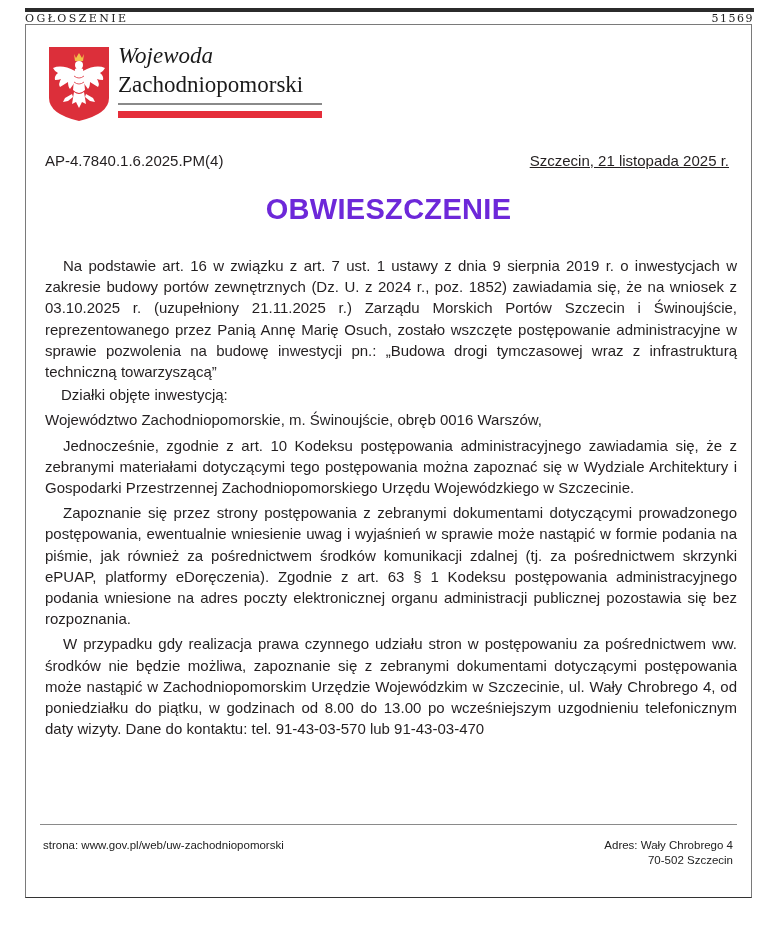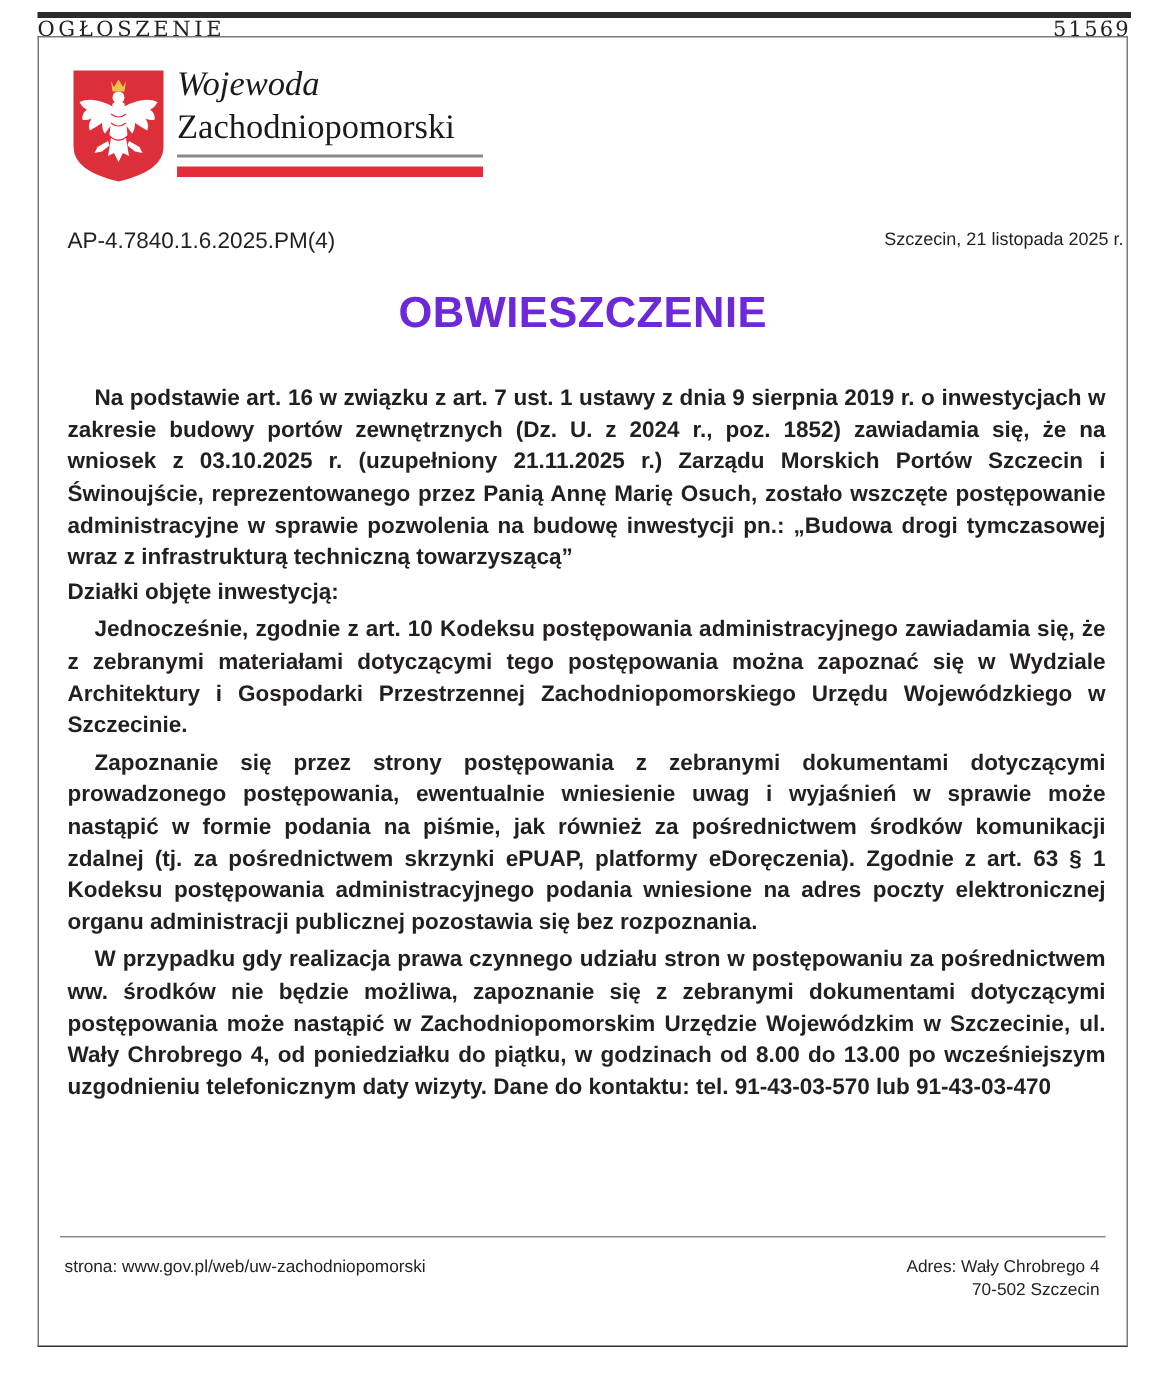--- a/index.html
+++ b/index.html
@@ -1,34 +1,34 @@
 <!DOCTYPE html>
 <html><head>
 <meta charset="utf-8">
 <style>
   html, body { margin:0; padding:0; background:#fff; }
   body { width:777px; height:926px; position:relative; overflow:hidden; font-family:"Liberation Sans", sans-serif; color:#231f20; }
   .topbar { position:absolute; left:25px; top:8px; width:729px; height:4px; background:#2b2b2b; }
-  .runhead { position:absolute; left:25px; top:12px; width:729px; height:12px; font-family:"DejaVu Serif", serif; font-size:14px; letter-spacing:2.4px; color:#222; }
+  .runhead { position:absolute; left:25px; top:12px; width:729px; height:12px; font-family:"DejaVu Serif", serif; font-size:11px; letter-spacing:2.4px; color:#222; }
   .runhead .l { position:absolute; left:0; top:0; }
   .runhead .r { position:absolute; right:0; top:0; letter-spacing:1.5px; }
   .frame { position:absolute; left:25px; top:24px; width:727px; height:874px; border:1px solid #7a7a7a; border-bottom:1px solid #333; box-sizing:border-box; }
   .logo { position:absolute; left:48px; top:45px; width:275px; height:80px; }
   .emblem { position:absolute; left:0; top:1px; width:62px; height:76px; }
   .logo-t1 { position:absolute; left:70px; top:-2px; font-family:"Liberation Serif", serif; font-size:23px; color:#1a1a1a; white-space:nowrap;font-style:italic; }
   .logo-t2 { position:absolute; left:70px; top:27px; font-family:"Liberation Serif", serif; font-size:23px; color:#1a1a1a; white-space:nowrap; }
   .logo-line { position:absolute; left:70px; top:58px; width:204px; height:2px; background:#8a8a8a; }
   .logo-red { position:absolute; left:70px; top:66px; width:204px; height:7px; background:#e52d3a; }
   .ref { position:absolute; left:45px; top:152px; font-size:15px; }
-  .date { position:absolute; right:28px; top:152px; font-size:12px; }
+  .date { position:absolute; right:48px; top:152px; font-size:15px;text-decoration:underline; }
   .title { position:absolute; left:0; width:777px; top:193px; text-align:center; font-size:29px; font-weight:bold; letter-spacing:0.3px; color:#6d28d9; }
-  .body { position:absolute; left:45px; top:255px; width:692px; font-size:15px; line-height:21.2px; color:#231f20;font-weight:bold; }
+  .body { position:absolute; left:45px; top:255px; width:692px; font-size:15px; line-height:21.2px; color:#231f20; }
   .body p { margin:0; text-align:justify; }
   .body p.ind { text-indent:18px; }
-  .body p.gap { margin-top:2px; }
+  .body p.gap { margin-top:2px;margin-left:16px; }
   .body p.sp { margin-top:4px; }
   .footer-rule { position:absolute; left:40px; top:824px; width:697px; height:1px; background:#8a8a8a; }
   .footer-left { position:absolute; left:43px; top:838px; font-size:11.5px; line-height:15px; color:#222; }
   .footer-right { position:absolute; right:44px; top:838px; font-size:11.5px; line-height:15px; text-align:right; color:#222; }
 </style>
 </head>
 <body>
 
 <div class="topbar"></div>
 <div class="runhead">
@@ -62,20 +62,21 @@
 </div>
 
 <div class="ref">AP-4.7840.1.6.2025.PM(4)</div>
 <div class="date">Szczecin, 21 listopada 2025 r.</div>
 
 <div class="title">OBWIESZCZENIE</div>
 
 <div class="body">
   <p class="ind">Na podstawie art. 16 w związku z art. 7 ust. 1 ustawy z dnia 9 sierpnia 2019 r. o inwestycjach w zakresie budowy portów zewnętrznych (Dz. U. z 2024 r., poz. 1852) zawiadamia się, że na wniosek z 03.10.2025 r. (uzupełniony 21.11.2025 r.) Zarządu Morskich Portów Szczecin i Świnoujście, reprezentowanego przez Panią Annę Marię Osuch, zostało wszczęte postępowanie administracyjne w sprawie pozwolenia na budowę inwestycji pn.: „Budowa drogi tymczasowej wraz z infrastrukturą techniczną towarzyszącą”</p>
   <p class="gap">Działki objęte inwestycją:</p>
+  <p class="sp">Województwo Zachodniopomorskie, m. Świnoujście, obręb 0016 Warszów,</p>
   <p class="ind sp">Jednocześnie, zgodnie z art. 10 Kodeksu postępowania administracyjnego zawiadamia się, że z zebranymi materiałami dotyczącymi tego postępowania można zapoznać się w Wydziale Architektury i Gospodarki Przestrzennej Zachodniopomorskiego Urzędu Wojewódzkiego w Szczecinie.</p>
   <p class="ind sp">Zapoznanie się przez strony postępowania z zebranymi dokumentami dotyczącymi prowadzonego postępowania, ewentualnie wniesienie uwag i wyjaśnień w sprawie może nastąpić w formie podania na piśmie, jak również za pośrednictwem środków komunikacji zdalnej (tj. za pośrednictwem skrzynki ePUAP, platformy eDoręczenia). Zgodnie z art. 63 § 1 Kodeksu postępowania administracyjnego podania wniesione na adres poczty elektronicznej organu administracji publicznej pozostawia się bez rozpoznania.</p>
   <p class="ind sp">W przypadku gdy realizacja prawa czynnego udziału stron w postępowaniu za pośrednictwem ww. środków nie będzie możliwa, zapoznanie się z zebranymi dokumentami dotyczącymi postępowania może nastąpić w Zachodniopomorskim Urzędzie Wojewódzkim w Szczecinie, ul. Wały Chrobrego 4, od poniedziałku do piątku, w godzinach od 8.00 do 13.00 po wcześniejszym uzgodnieniu telefonicznym daty wizyty. Dane do kontaktu: tel. 91-43-03-570 lub 91-43-03-470</p>
 </div>
 
 <div class="footer-rule"></div>
 <div class="footer-left">
   <div>strona: www.gov.pl/web/uw-zachodniopomorski</div>
 </div>
 <div class="footer-right">

